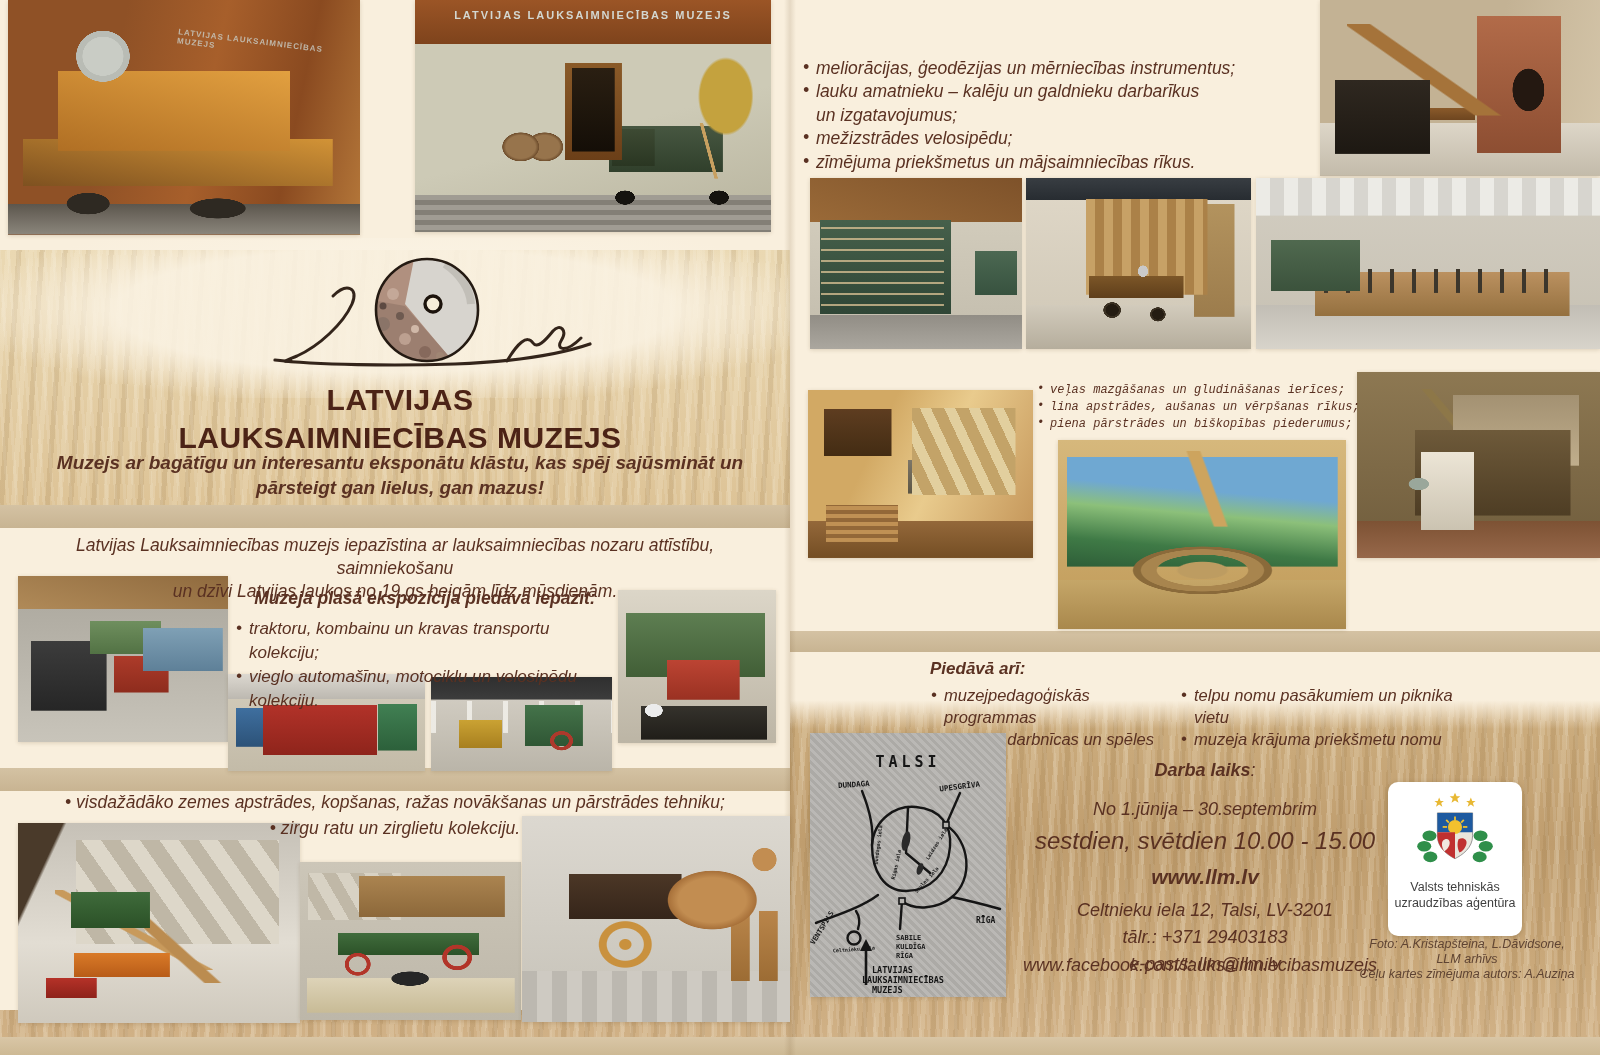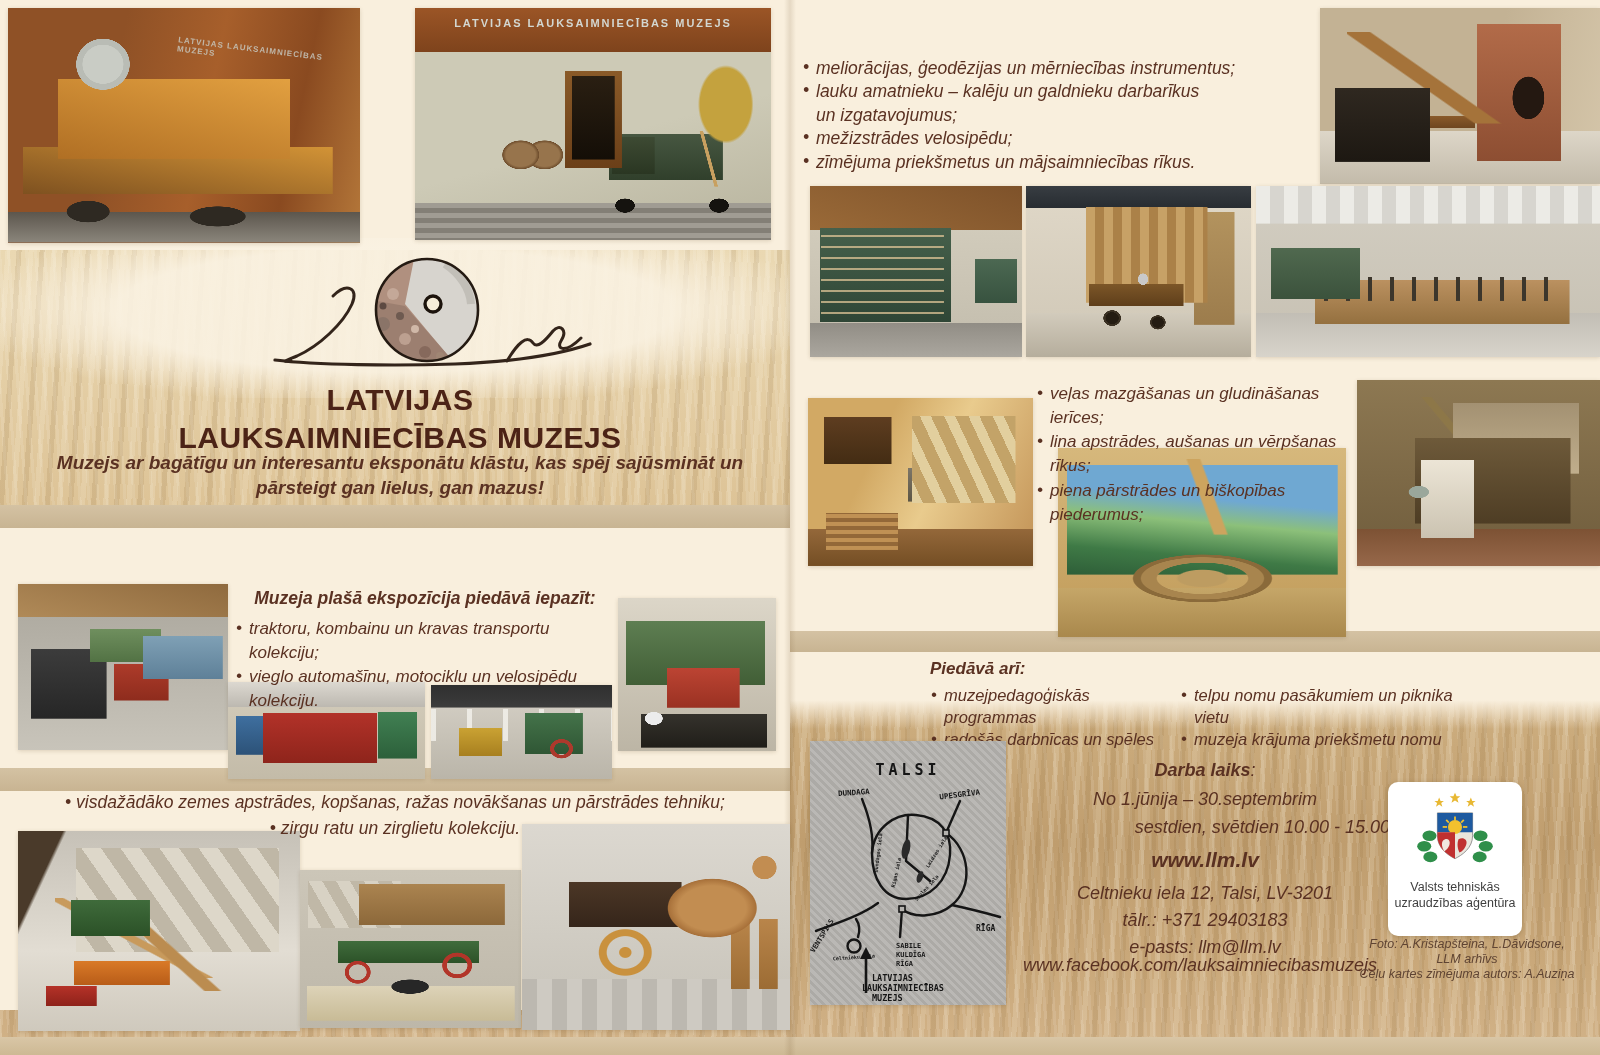--- a/index.html
+++ b/index.html
@@ -21,21 +21,21 @@
   .bar{position:absolute;background:linear-gradient(#d4c2a3,#c8b492);}
   .bar-a{left:0;top:505px;width:790px;height:23px;}
   .bar-b{left:0;top:768px;width:790px;height:23px;}
   .bar-c{left:790px;top:631px;width:810px;height:21px;}
   .bar-bottom{left:0;top:1037px;width:1600px;height:18px;background:linear-gradient(#d9c6a6,#cdb astype94);}
   .bar-bottom{background:linear-gradient(#d9c6a6,#cdb994);}
   .fold{position:absolute;left:784px;top:0;width:12px;height:1055px;
     background:linear-gradient(90deg,rgba(110,80,40,0),rgba(110,80,40,.14) 50%,rgba(110,80,40,0));}
 
   
-  .ph{position:absolute;box-shadow:0 1px 4px rgba(90,60,20,.18);margin-top:8px;}
+  .ph{position:absolute;box-shadow:0 1px 4px rgba(90,60,20,.18);}
   .p1{left:8px;top:0;width:352px;height:235px;background:
     radial-gradient(closest-side,#c9ccc5 0 55%,#b9bcb5 56% 72%,rgba(0,0,0,0) 73%) 21% 13%/21% 30% no-repeat,
     linear-gradient(14deg,#b06f24,#e2a040) 42% 46%/66% 34% no-repeat,
     linear-gradient(10deg,#7e5120,#d29336) 36% 74%/88% 20% no-repeat,
     radial-gradient(closest-side,#2e2922 0 60%,rgba(0,0,0,0) 62%) 16% 93%/20% 15% no-repeat,
     radial-gradient(closest-side,#2e2922 0 60%,rgba(0,0,0,0) 62%) 63% 95%/26% 14% no-repeat,
     linear-gradient(#5c564d,#8b867c) 0 100%/100% 13% no-repeat,
     linear-gradient(102deg,#8f5126 0 30%,#a75f2b 55%,#8a4a20 78%,#b5783a);}
   .p2{left:415px;top:0;width:356px;height:232px;background:
     radial-gradient(closest-side,#c4a23e 0 60%,rgba(0,0,0,0) 65%) 99% 32%/24% 52% no-repeat,
@@ -183,33 +183,33 @@
   ul.blist li::before{content:"•";position:absolute;left:1px;top:-1px;}
   ul.blist .cont{display:block;}
   .expo-block ul{display:inline-block;}
   .machinery-block{position:absolute;left:0;top:791px;width:790px;text-align:center;
     font-size:17.5px;font-style:italic;line-height:1.3;}
   .machinery-block .bline{margin-bottom:3px;}
   .bline::before{content:"• ";}
   .tools-list{position:absolute;left:802px;top:57px;width:450px;}
   .tools-list ul{font-size:17.5px;line-height:1.34;}
   .household-list{position:absolute;left:1036px;top:382px;width:340px;}
-  .household-list ul{font-size:17px;line-height:1.42;}
+  .household-list ul{font-size:12px;line-height:1.42;font-family:Liberation Mono, monospace;}
   .offers-block{position:absolute;left:930px;top:659px;width:560px;}
   .offers-block .hd{text-align:left;font-size:17px;font-weight:bold;font-style:italic;margin-bottom:6px;}
   .offers-cols{display:flex;}
   .offers-cols ul{font-size:16.5px;line-height:1.32;}
   .offers-col1{width:250px;}
   .offers-col2{flex:1;}
   .hours-block{position:absolute;left:1020px;top:760px;width:370px;text-align:center;font-style:italic;}
-  .hours-block .hd{font-size:18px;margin-bottom:8px;}
+  .hours-block .hd{font-size:18px;margin-bottom:18px;}
   .hours-block .hd b{font-weight:bold;}
   .hours-line1{font-size:18px;margin-bottom:8px;}
   .hours-line2{font-size:18px;margin-bottom:7px;}
-  .hours-line3{font-size:18px;margin-bottom:10px;text-align:right;}
+  .hours-line3{font-size:24px;margin-bottom:10px;}
   .website{font-size:21px;font-weight:bold;margin-bottom:11px;}
   .addr1{font-size:18px;margin-bottom:6px;}
   .addr2{font-size:18px;margin-bottom:6px;}
   .addr3{font-size:18px;}
   .fb-line{position:absolute;left:985px;top:955px;width:430px;text-align:center;
     font-size:18px;font-style:italic;color:#5a3122;}
   .credits{position:absolute;left:1338px;top:937px;width:258px;text-align:center;
     font-size:12.5px;font-style:italic;color:#5f4433;line-height:1.18;}
 
   
@@ -285,20 +285,24 @@
   </div>
 
   <div class="title-block">
     <div>LATVIJAS</div>
     <div>LAUKSAIMNIECĪBAS MUZEJS</div>
   </div>
   <div class="tagline">
     <div>Muzejs ar bagātīgu un interesantu eksponātu klāstu, kas spēj sajūsmināt un</div>
     <div>pārsteigt  gan lielus, gan mazus!</div>
   </div>
+  <div class="intro">
+    <div>Latvijas Lauksaimniecības muzejs iepazīstina ar lauksaimniecības nozaru attīstību, saimniekošanu</div>
+    <div>un dzīvi Latvijas laukos no 19.gs beigām līdz mūsdienām.</div>
+  </div>
 
   <div class="expo-block">
     <div class="hd">Muzeja plašā ekspozīcija piedāvā iepazīt:</div>
     <ul class="blist">
       <li>traktoru, kombainu un kravas transportu kolekciju;</li>
       <li>vieglo automašīnu, motociklu un velosipēdu kolekciju.</li>
     </ul>
   </div>
 
   <div class="machinery-block">

